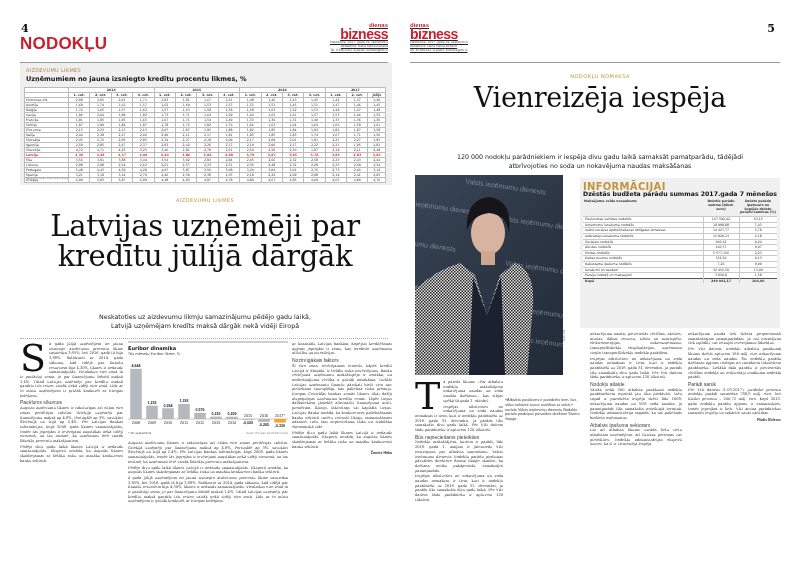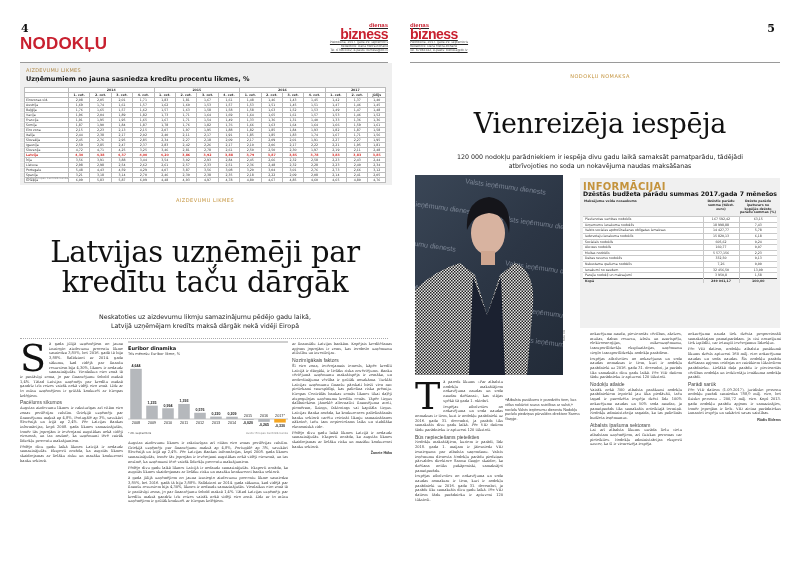--- a/index.html
+++ b/index.html
@@ -32,21 +32,21 @@
   .rates-kicker { position: absolute; left: 6px; top: 4px; font-size: 5px; color: #b08a4a; letter-spacing: 0.3px; }
   .rates-title { position: absolute; left: 6px; top: 12px; font-size: 6.5px; font-weight: bold; color: #111; }
   .rates-table { position: absolute; left: 4px; top: 24px; width: 362px; border-collapse: collapse; font-size: 3.2px; background: #fff; }
   .rates-table th, .rates-table td { border: 0.4px solid #bbb; padding: 0 1px; text-align: center; height: 4px; line-height: 4px; color: #333; }
   .rates-table th { font-weight: bold; }
   .rates-table td.cname { text-align: left; width: 44px; }
   .rates-table tr.hl td { color: #d6342f; font-weight: bold; }
   .rates-source { position: absolute; left: 6px; top: 113px; font-size: 2.8px; color: #888; }
 
   .kicker { position: absolute; font-size: 5px; color: #c4933c; letter-spacing: 0.5px; text-align: center; }
-  .headline { position: absolute; font-family: "DejaVu Serif", serif; color: #111; text-align: center; line-height: 1.02; font-weight: normal; letter-spacing: -0.3px; margin-top: 26px; }
+  .headline { position: absolute; font-family: "DejaVu Serif", serif; color: #111; text-align: center; line-height: 1.02; font-weight: normal; letter-spacing: -0.3px; }
   .dek { position: absolute; font-size: 6.3px; color: #222; text-align: center; line-height: 8.5px; }
 
   .dotted { position: absolute; height: 0; border-top: 0.8px dotted #aaa; }
 
   .body-col { position: absolute; font-family: "DejaVu Serif", serif; font-size: 3.6px; line-height: 4.7px; color: #333; text-align: justify; overflow: hidden; }
   .body-col p { margin-bottom: 1px; }
   .subhead { font-family: "Liberation Sans", sans-serif; font-size: 5px; color: #444; margin: 2px 0 1px; }
   .dropcap { float: left; font-family: "DejaVu Serif", serif; font-size: 38px; line-height: 30px; margin: 1px 3px 0 0; color: #111; }
   .byline { text-align: right; font-family: "Liberation Sans", sans-serif; font-weight: bold; font-size: 3.6px; margin-top: 2px; }
 
@@ -86,21 +86,21 @@
     <div class="logo-small">dienas</div>
     <div class="logo-big">bizness</div>
     <div class="mast-line">Piektdiena, 2017. gada 29. septembris</div>
     <div class="mast-line">Redaktore: Dana Mētra-Bohāne</div>
     <div class="mast-line">Tel. 67063342, e-pasts: bizness@db.lv</div>
   </div>
   <div class="rule"></div>
 
   <div class="rates-block">
     <div class="rates-kicker">AIZDEVUMU LIKMES</div>
-    <div class="rates-title">Uzņēmumiem no jauna sasniedza kredītu procentu likmes, %</div>
+    <div class="rates-title">Uzņēmumiem no jauna izsniegto kredītu procentu likmes, %</div>
     <table class="rates-table">
       <thead>
         <tr id="rates-year-row">
             <th></th>
             <th colspan="4">2014</th>
             <th colspan="4">2015</th>
             <th colspan="4">2016</th>
             <th colspan="3">2017</th>
           </tr>
         <tr id="rates-q-row">
@@ -428,21 +428,21 @@
             <td>4,65</td>
             <td>4,80</td>
             <td>4,76</td>
           </tr>
         </tbody>
     </table>
     <div class="rates-source">Avots: Eiropas Centrālā banka</div>
   </div>
 
   <div class="kicker" style="left:40px; width:330px; top:197px;">AIZDEVUMU LIKMES</div>
-  <div class="headline" style="left:40px; width:330px; top:212px; font-size:29px;">Latvijas uzņēmēji par kredītu taču dārgāk</div>
+  <div class="headline" style="left:40px; width:330px; top:212px; font-size:29px;">Latvijas uzņēmēji par kredītu jūlijā dārgāk</div>
   <div class="dek" style="left:40px; width:330px; top:313px;">
     <div>Neskatoties uz aizdevumu likmju samazinājumu pēdējo gadu laikā,</div>
     <div>Latvijā uzņēmējam kredīts maksā dārgāk nekā vidēji Eiropā</div>
   </div>
   <div class="dotted" style="left:20px; right:12px; top:338px;"></div>
 
   <div class="body-col" style="left:20px; top:342px; width:103px; height:220px;">
     <span class="dropcap">Š</span>
     <p>ā gada jūlijā uzņēmējiem no jauna izsniegto aizdevumu procentu likme sasniedza 3,85%, bet 2016. gadā tā bija 3,88%. Salīdzinot ar 2014. gada sākumu, kad vidējā par finanšu resursiem bija 4,30%, likmes ir nedaudz samazinājušās. Vienlaikus eiro zonā tā ir pastāvīgi zema, jo par finansējumu šobrīd maksā 1,4%. Tātad Latvijas uzņēmējs par kredītu maksā gandrīz trīs reizes vairāk nekā vidēji eiro zonā. Līdz ar to mūsu uzņēmējiem ir grūtāk konkurēt ar Eiropas kolēģiem.</p>
     <div class="subhead">Pacēlums sīkumos</div>

